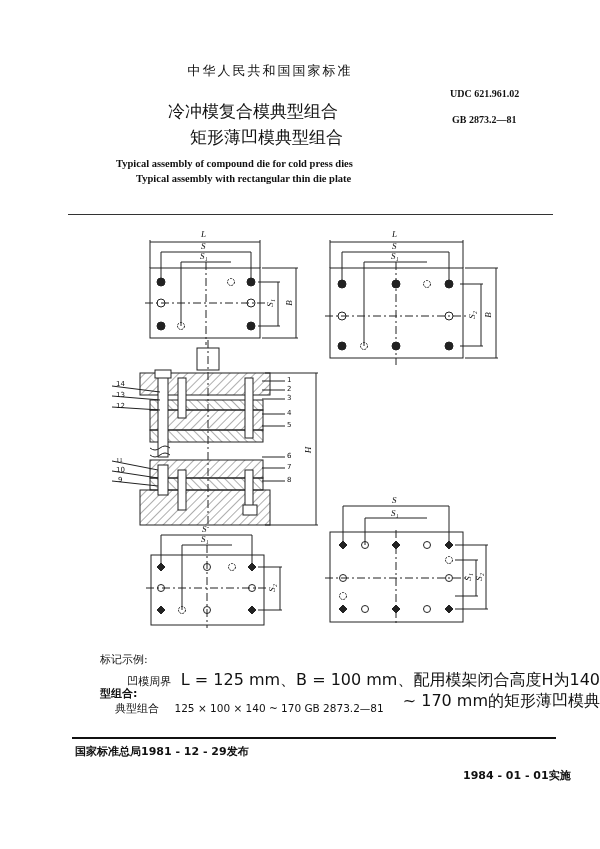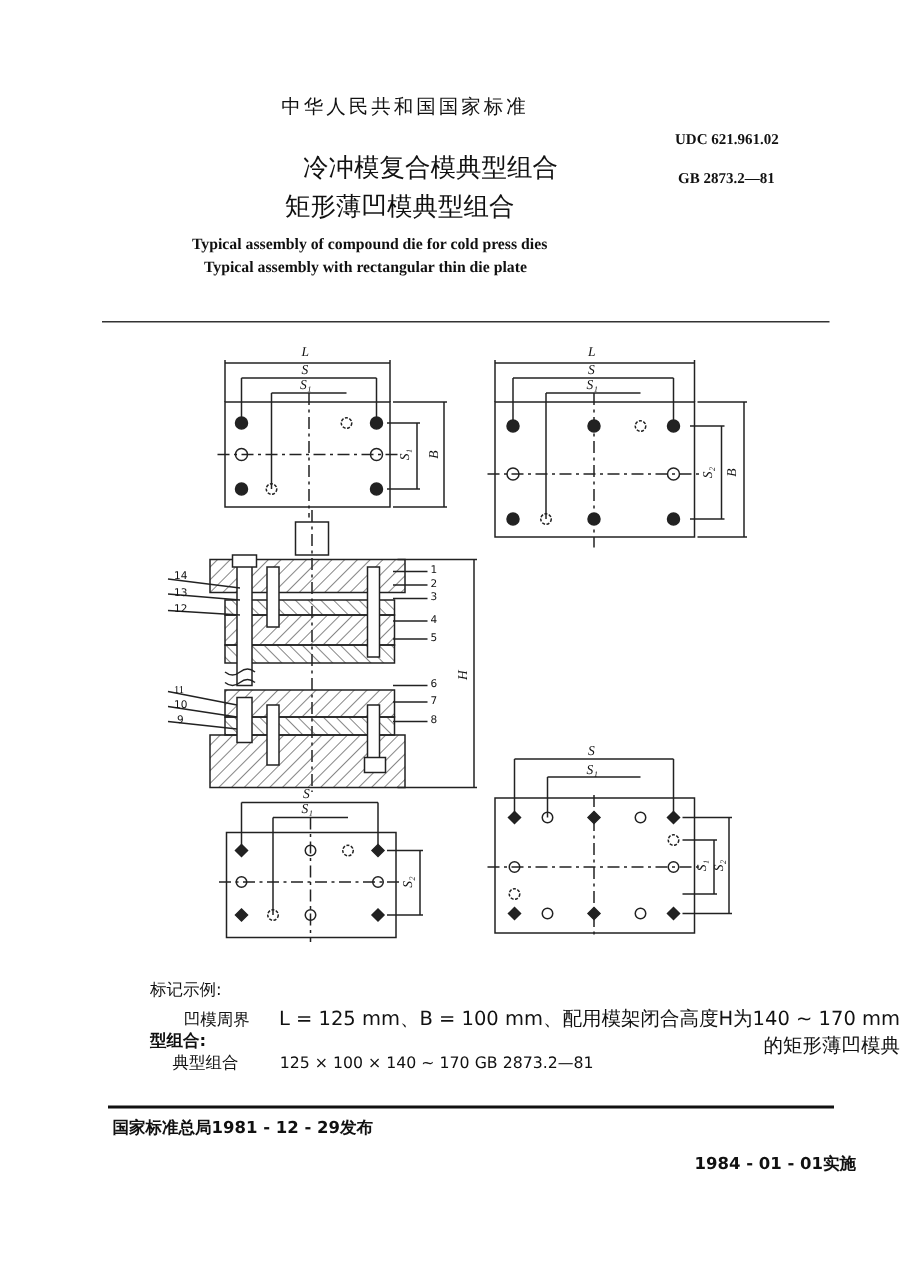--- a/index.html
+++ b/index.html
@@ -1,23 +1,23 @@
 <!DOCTYPE html>
 <html><head>
 <meta charset="utf-8">
 <style>
   html,body{margin:0;padding:0;background:#fff;}
   body{width:600px;height:849px;position:relative;overflow:hidden;font-family:"DejaVu Serif",serif;color:#111;}
   .abs{position:absolute;}
   .hdr-cn{left:0;width:600px;top:62px;text-align:center;font-family:"DejaVu Sans",sans-serif;font-size:13px;letter-spacing:2px;left:-30px;}
   .udc{left:450px;top:88px;font-size:10px;font-weight:bold;font-family:"Liberation Serif",serif;}
   .gb{left:452px;top:114px;font-size:10px;font-weight:bold;font-family:"Liberation Serif",serif;}
-  .title1{left:168px;top:100px;font-family:Liberation Sans, sans-serif;font-size:17px;margin-left:34px;}
+  .title1{left:168px;top:100px;font-family:Liberation Sans, sans-serif;font-size:17px;}
   .title2{left:190px;top:126px;font-family:"DejaVu Sans",sans-serif;font-size:17px;}
-  .en1{left:128px;top:158px;font-size:10.5px;font-weight:bold;font-family:"Liberation Serif",serif;text-align:right;}
+  .en1{left:116px;top:158px;font-size:10.5px;font-weight:bold;font-family:"Liberation Serif",serif;text-align:right;}
   .en2{left:136px;top:173px;font-size:10.5px;font-weight:bold;font-family:"Liberation Serif",serif;}
   .hr1{left:68px;top:214px;width:485px;height:1px;background:#333;}
   .t{font-family:"DejaVu Sans",sans-serif;font-size:11px;text-align:right;}
   .ex-label{left:100px;top:652px;}
   .ex-l1{left:115px;top:670px;}
   .ex-l2{left:100px;top:686px;font-weight:bold;}
   .ex-l3{left:115px;top:701px;}
   .hr2{left:72px;top:737px;width:484px;height:2px;background:#111;}
   .foot-l{left:75px;top:744px;font-size:11px;font-weight:bold;font-family:"DejaVu Sans",sans-serif;text-align:right;}
   .foot-r{left:463px;top:744px;font-size:11px;font-weight:bold;font-family:"DejaVu Sans",sans-serif;margin-top:24px;}
@@ -234,23 +234,23 @@
 <span class="abs" style="left:287px;top:394px;font-size:7px;font-family:'DejaVu Sans',sans-serif">3</span>
 <span class="abs" style="left:287px;top:409px;font-size:7px;font-family:'DejaVu Sans',sans-serif">4</span>
 <span class="abs" style="left:287px;top:421px;font-size:7px;font-family:'DejaVu Sans',sans-serif">5</span>
 <span class="abs" style="left:287px;top:452px;font-size:7px;font-family:'DejaVu Sans',sans-serif">6</span>
 <span class="abs" style="left:287px;top:463px;font-size:7px;font-family:'DejaVu Sans',sans-serif">7</span>
 <span class="abs" style="left:287px;top:476px;font-size:7px;font-family:'DejaVu Sans',sans-serif">8</span>
 
 <div class="abs t ex-label">标记示例:</div>
 <div class="abs t ex-l1">
   <span>凹模周界</span>
-  <span style="margin-left:16px;font-size:13px">L = 125 mm、B = 100 mm、配用模架闭合高度H为140 ~ 170 mm的矩形薄凹模典</span>
+  <span style="margin-left:6px;font-size:16px">L = 125 mm、B = 100 mm、配用模架闭合高度H为140 ~ 170 mm的矩形薄凹模典</span>
 </div>
 <div class="abs t ex-l2">型组合:</div>
 <div class="abs t ex-l3">
   <span>典型组合</span>
-  <span style="margin-left:24px;font-size:10.5px">125 × 100 × 140 ~ 170   GB 2873.2—81</span>
+  <span style="margin-left:12px;font-size:10.5px">125 × 100 × 140 ~ 170   GB 2873.2—81</span>
 </div>
 
 <div class="abs hr2"></div>
 <div class="abs foot-l">国家标准总局1981 - 12 - 29发布</div>
 <div class="abs foot-r">1984 - 01 - 01实施</div>
 
 </body></html>

